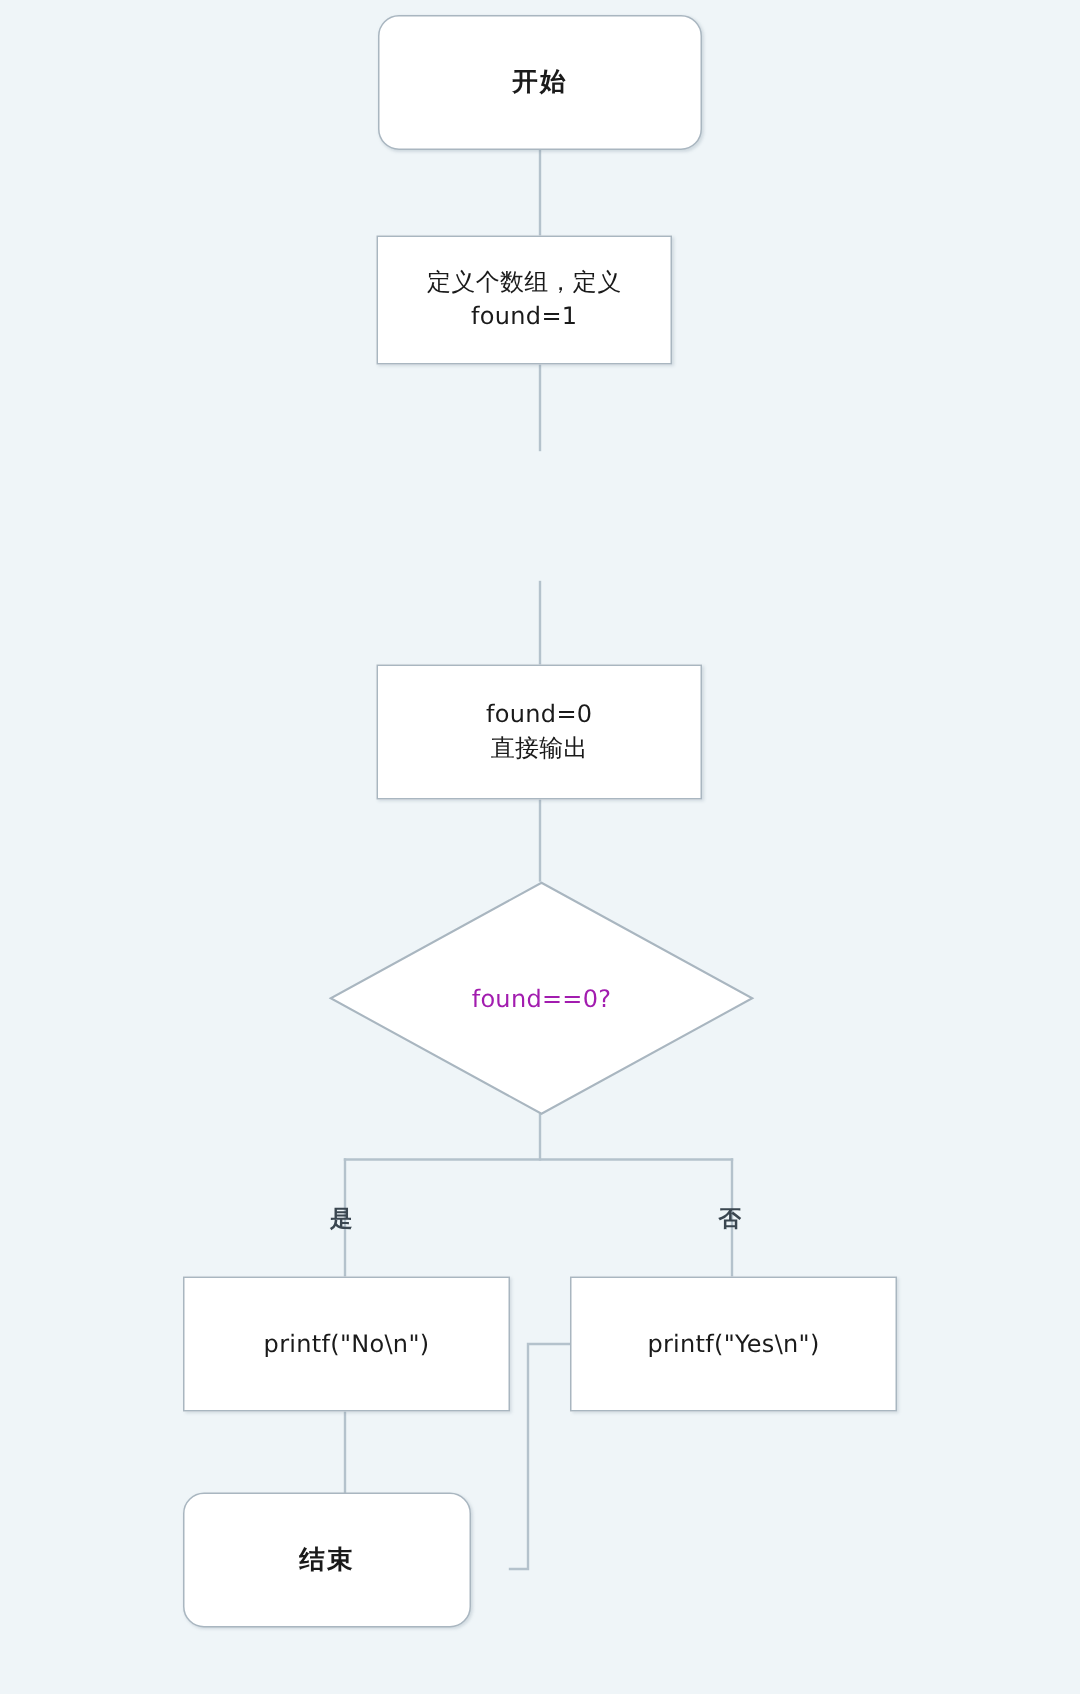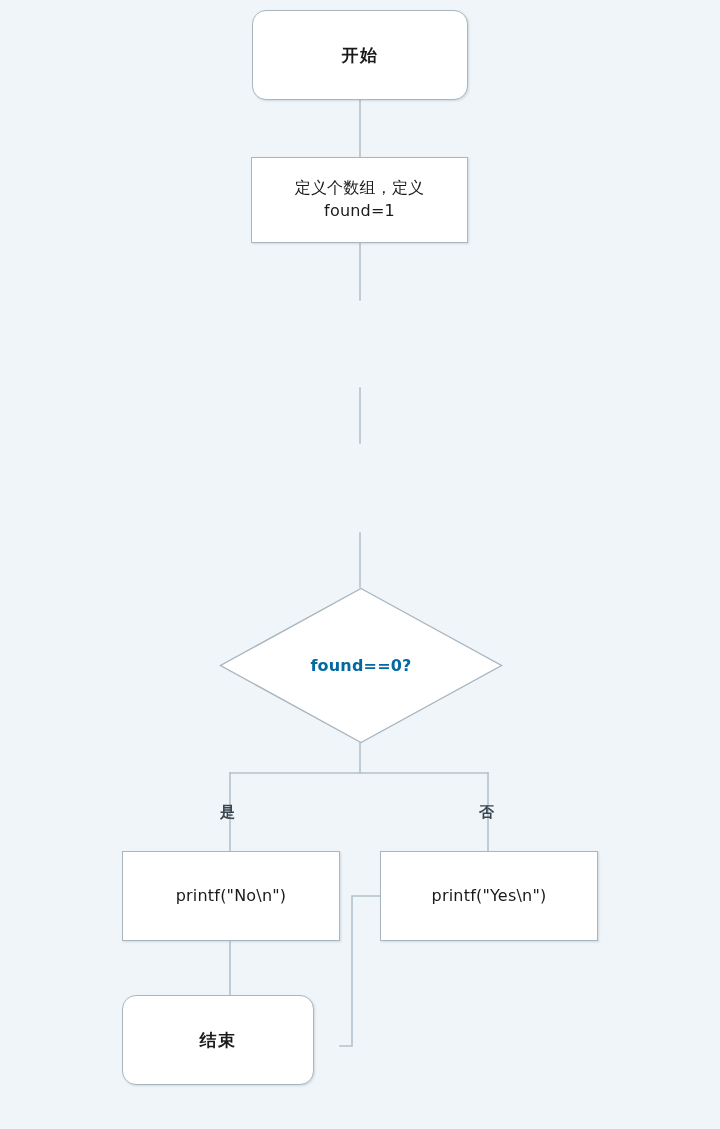--- a/index.html
+++ b/index.html
@@ -77,23 +77,22 @@
     justify-content: center;
   }
   .decision .diamond-svg {
     position: absolute;
     left: 0;
     top: 0;
   }
   .decision .decision-label {
     position: relative;
     z-index: 2;
-    color: #0369a1;
+    color: #a21caf;
     text-align: center;
-    font-weight: bold;
   }
 
   
   .branch-label {
     position: absolute;
     color: #3a4650;
     font-weight: 700;
     font-size: 15px;
     letter-spacing: 1px;
     white-space: nowrap;
@@ -126,26 +125,30 @@
       <path d="M230,941 L230,995"></path>
 
       <path d="M380,896 L352,896 L352,1046 L340,1046"></path>
     </g>
   </svg>
 
   <div class="node node-terminator" style="left:252px; top:10px; width:216px; height:90px;">
     <span class="node-label cjk fs17">开始</span>
   </div>
 
-  <div class="node node-process" style="left:251px; top:157px; width:217px; height:86px;">
+  <div class="node node-process" style="left:251px; top:157px; width:197px; height:86px;">
     <span class="node-label code fs16">定义个数组，定义
 found=1</span>
   </div>
 
 
+  <div class="node node-process" style="left:251px; top:443px; width:217px; height:90px;">
+    <span class="node-label code fs16">found=0
+直接输出</span>
+  </div>
 
   <div class="decision" style="left:219px; top:587px; width:284px; height:157px;">
     <svg class="diamond-svg" width="284" height="157" viewBox="0 0 284 157">
       <polygon points="142,1.5 282.5,78.5 142,155.5 1.5,78.5" fill="#ffffff" stroke="#a9b6c0" stroke-width="1.4"></polygon>
     </svg>
     <span class="decision-label code fs16">found==0?</span>
   </div>
 
   <span class="branch-label" style="left:220px; top:803px;">是</span>
 

